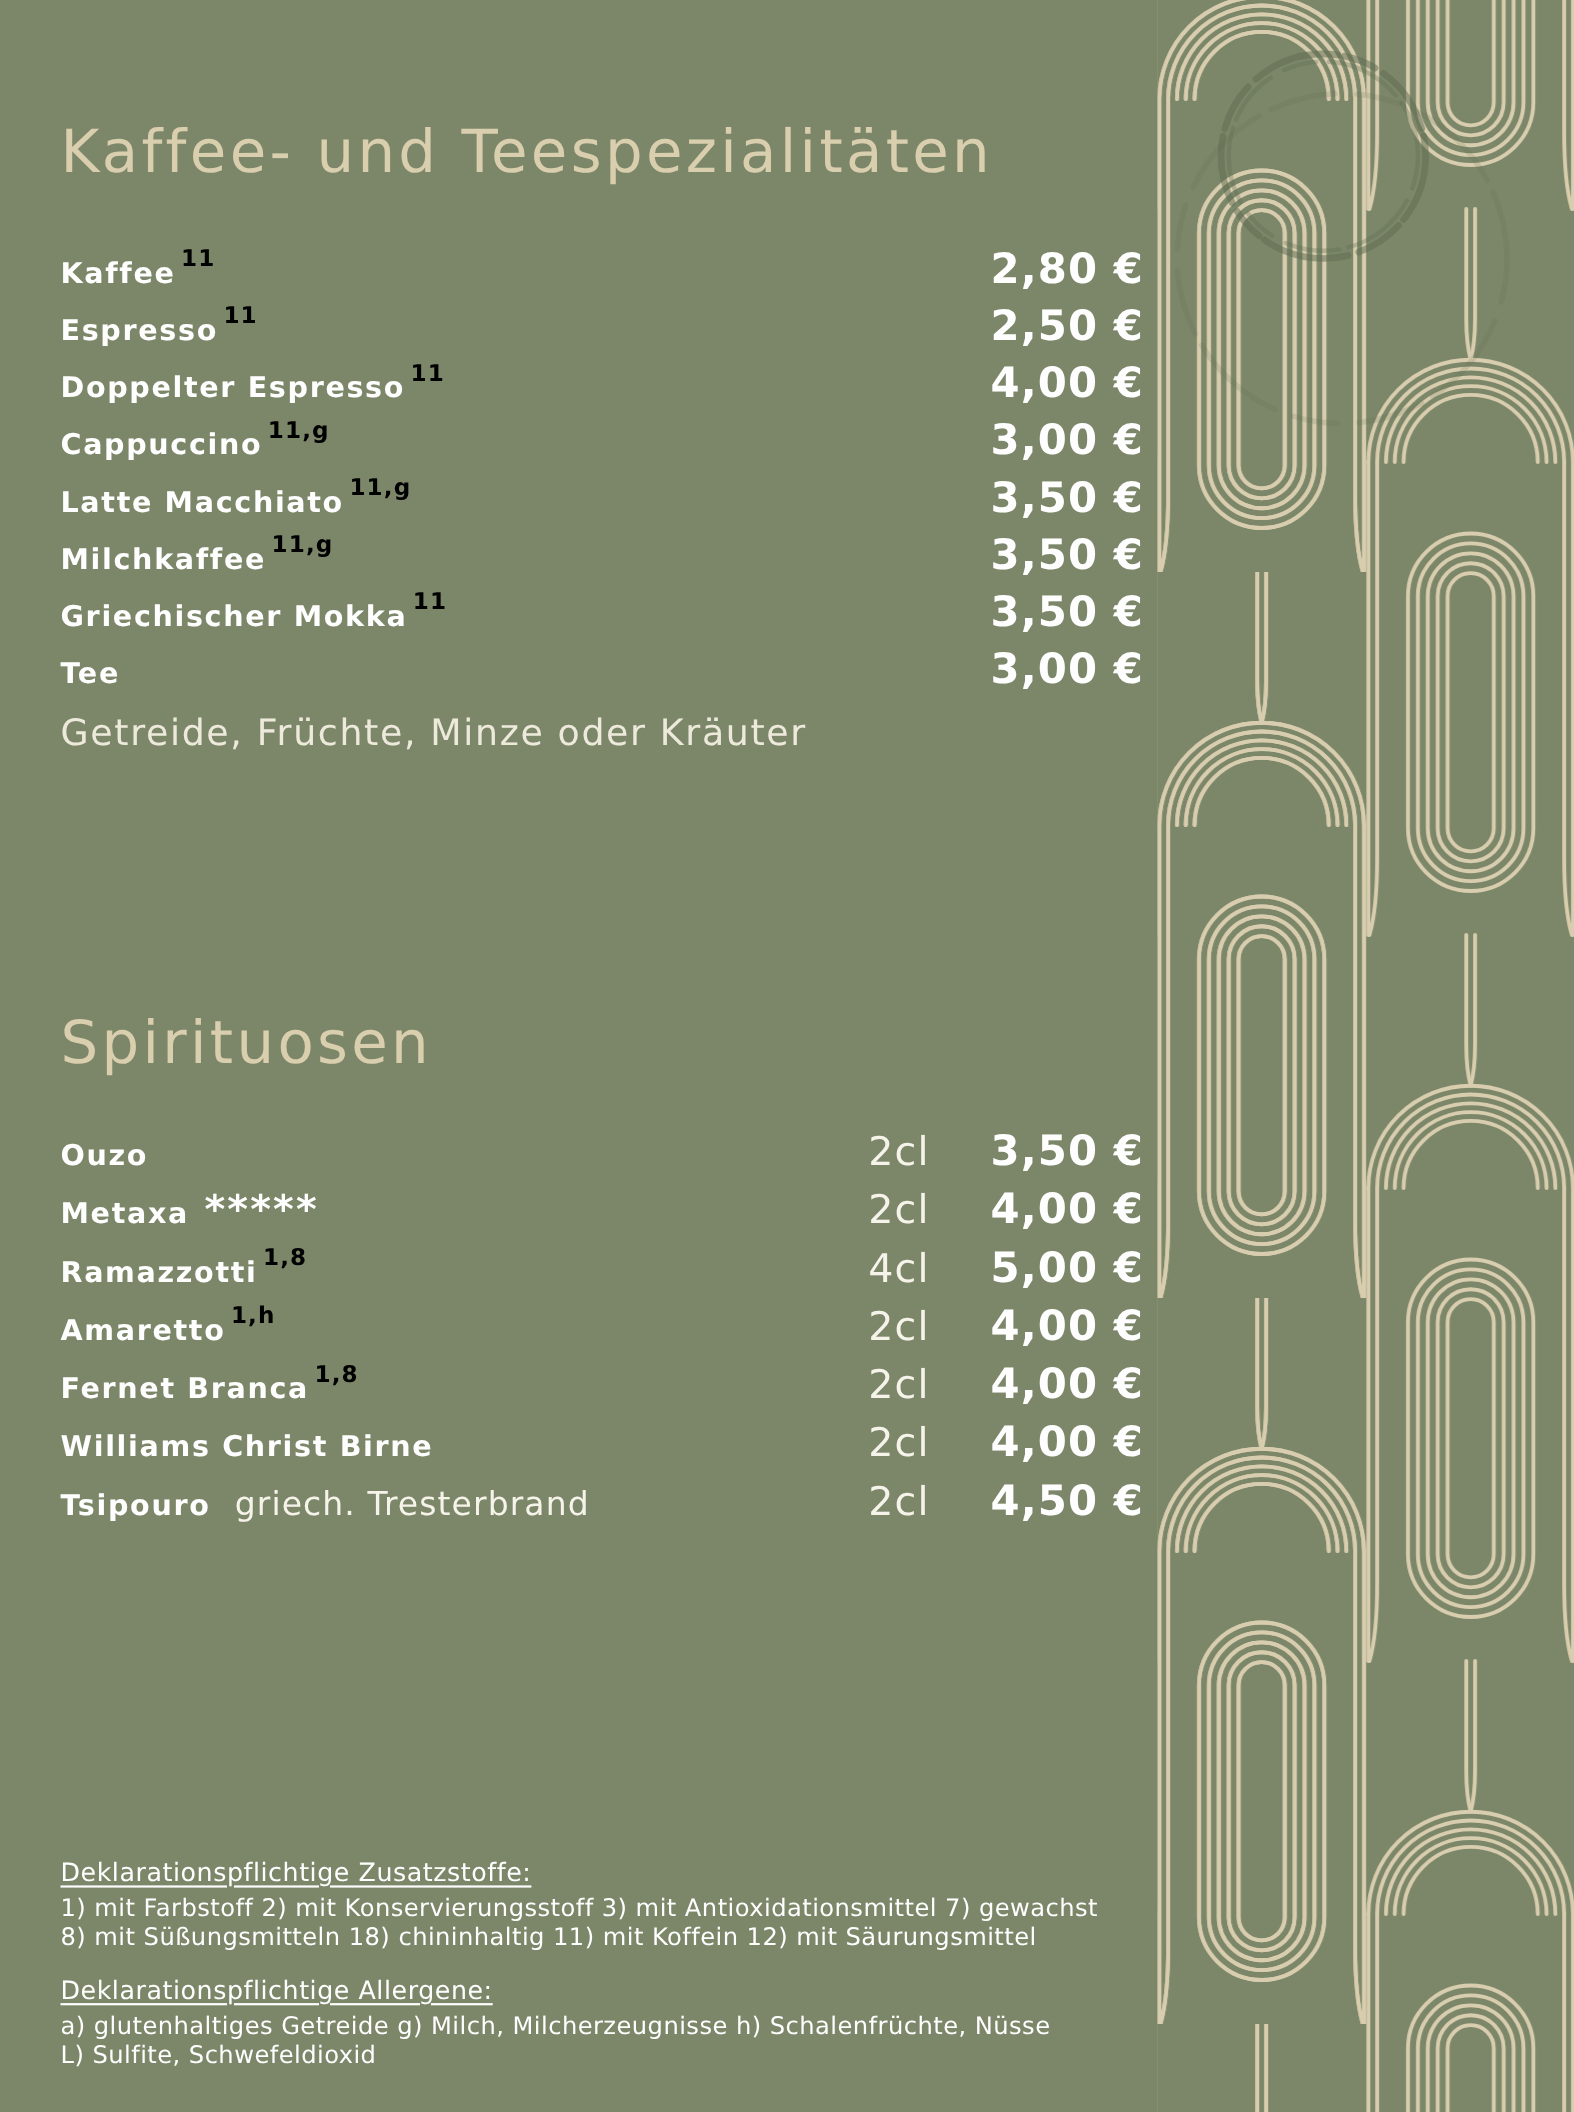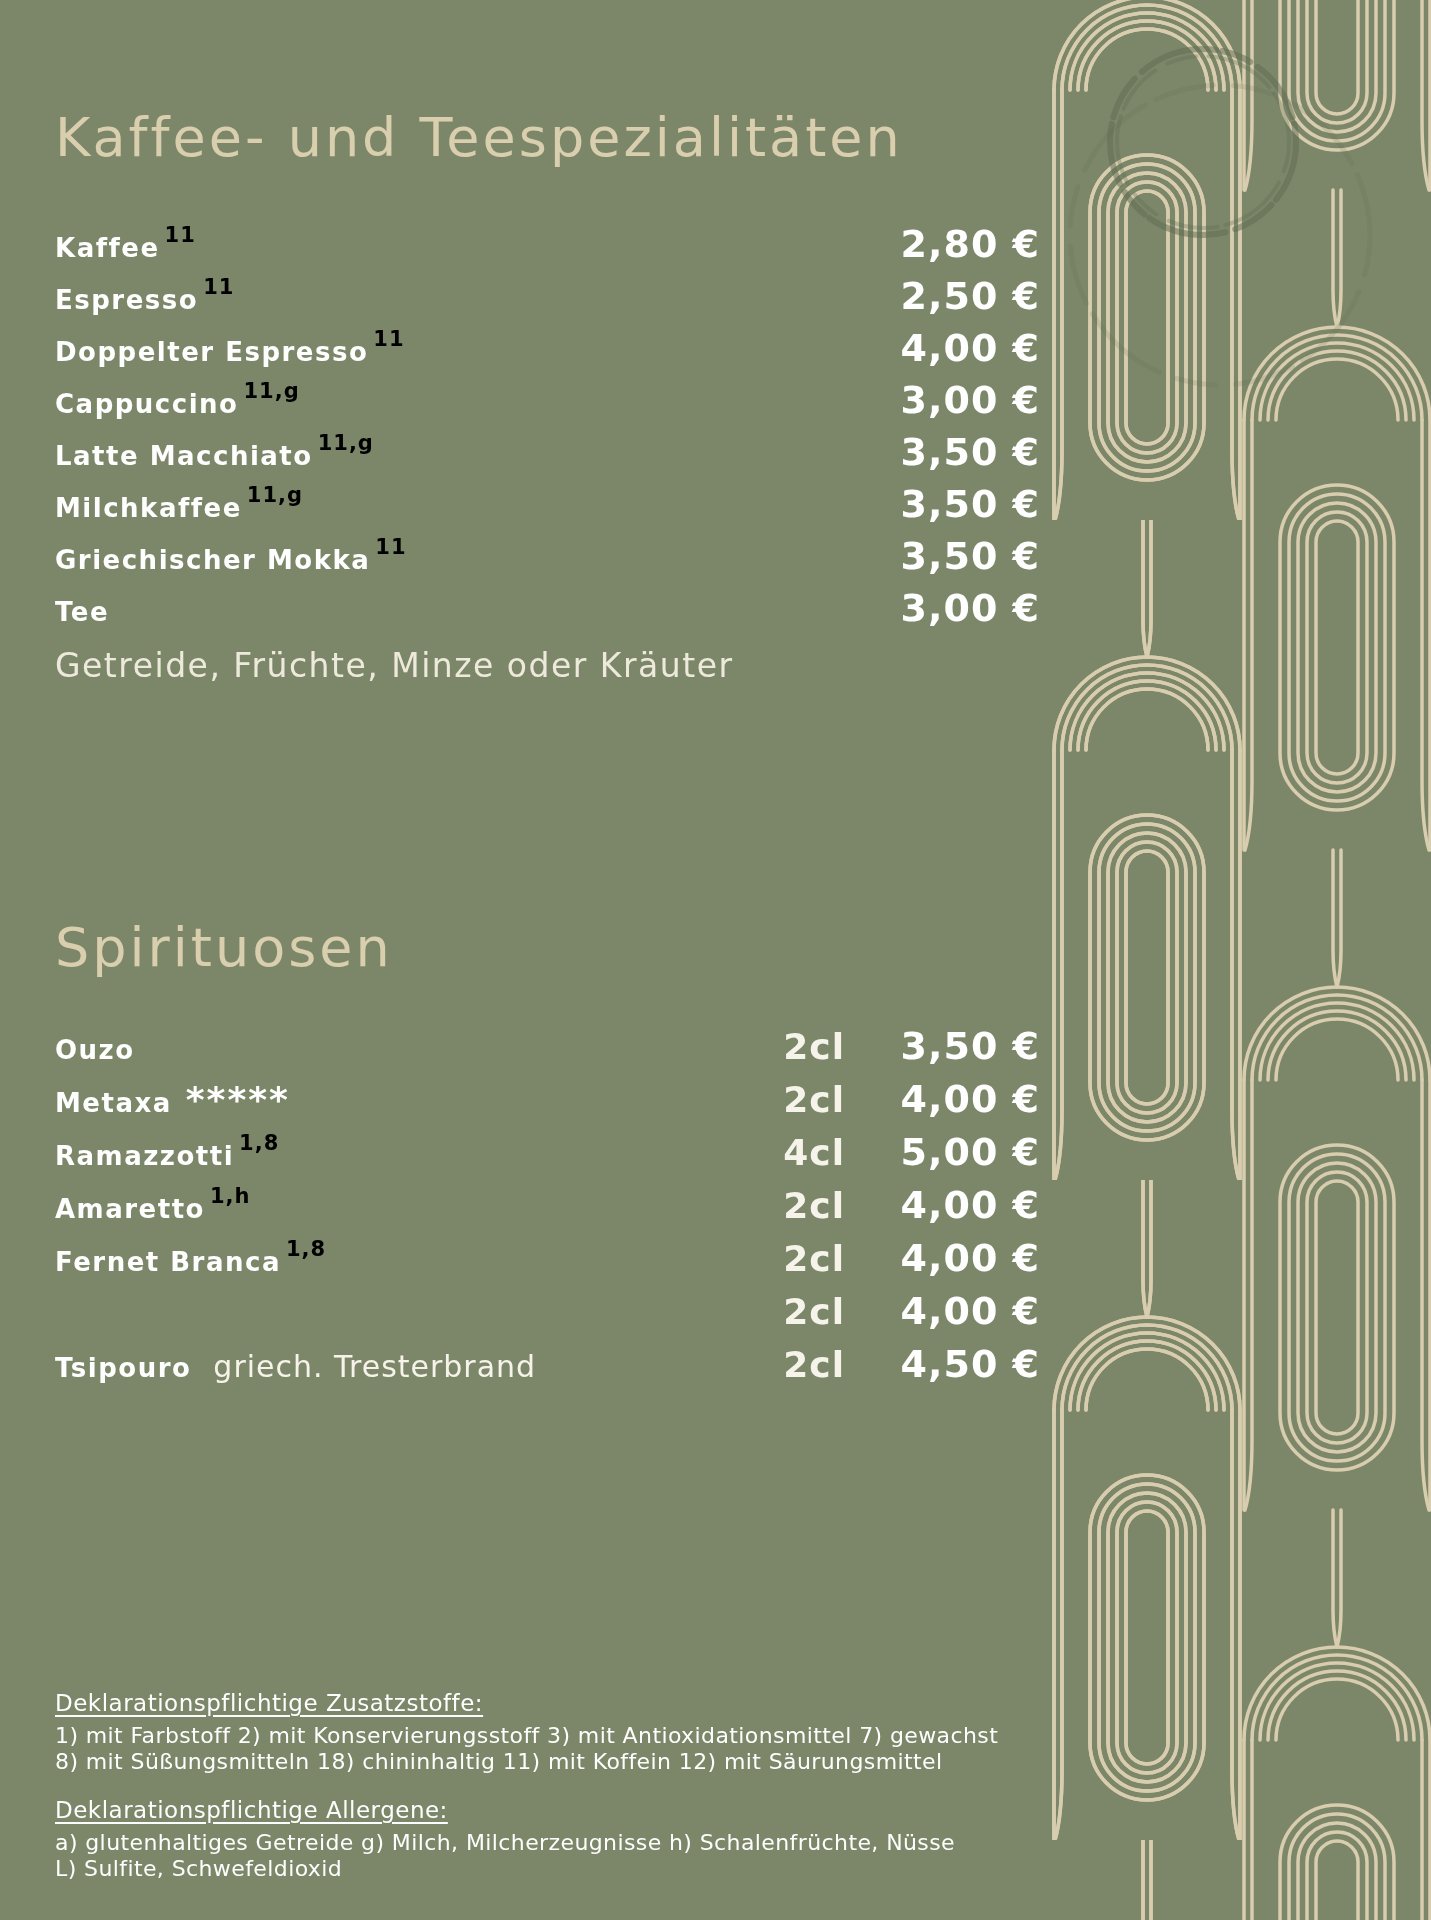--- a/index.html
+++ b/index.html
@@ -26,21 +26,21 @@
     font-size:26px;font-weight:bold;color:#fefefe;
     letter-spacing:1.5px;white-space:nowrap;
   }
   .item-sup{
     font-size:21px;font-weight:bold;letter-spacing:1px;
     position:relative;top:-15px;margin-left:5px;color:#000000;
   }
   .item-suffix{font-size:36px;font-weight:bold;margin-left:14px;letter-spacing:2px;}
   .item-desc{font-size:30px;font-weight:400;margin-left:22px;color:#f6f4ea;letter-spacing:1px;white-space:nowrap;}
   .spacer{flex:1;}
-  .item-size{width:95px;text-align:right;font-size:36px;font-weight:700;color:#f6f4ea;letter-spacing:1px;}
+  .item-size{width:95px;text-align:right;font-size:36px;font-weight:400;color:#f6f4ea;letter-spacing:1px;}
   .item-price{width:195px;text-align:right;font-size:38px;font-weight:bold;letter-spacing:1px;white-space:nowrap;}
   .section-note{
     margin-top:8px;font-size:33px;font-weight:400;color:#edeadc;
     letter-spacing:1.5px;white-space:nowrap;
   }
   .footer-block{position:absolute;left:0;}
   #footer-additives{top:1690px;}
   #footer-allergens{top:1797px;}
   .footer-heading{
     font-size:23px;font-weight:400;letter-spacing:0.5px;
@@ -201,20 +201,21 @@
   </div>
       <div class="menu-row">
     <span class="item-name">Fernet Branca</span>
     <span class="item-sup">1,8</span>
 
     <span class="spacer"></span>
     <span class="item-size">2cl</span>
     <span class="item-price">4,00 €</span>
   </div>
       <div class="menu-row">
+    <span class="item-name">Williams Christ Birne</span>
 
     <span class="spacer"></span>
     <span class="item-size">2cl</span>
     <span class="item-price">4,00 €</span>
   </div>
       <div class="menu-row">
     <span class="item-name">Tsipouro</span>
 
     <span class="item-desc">griech. Tresterbrand</span>
     <span class="spacer"></span>

